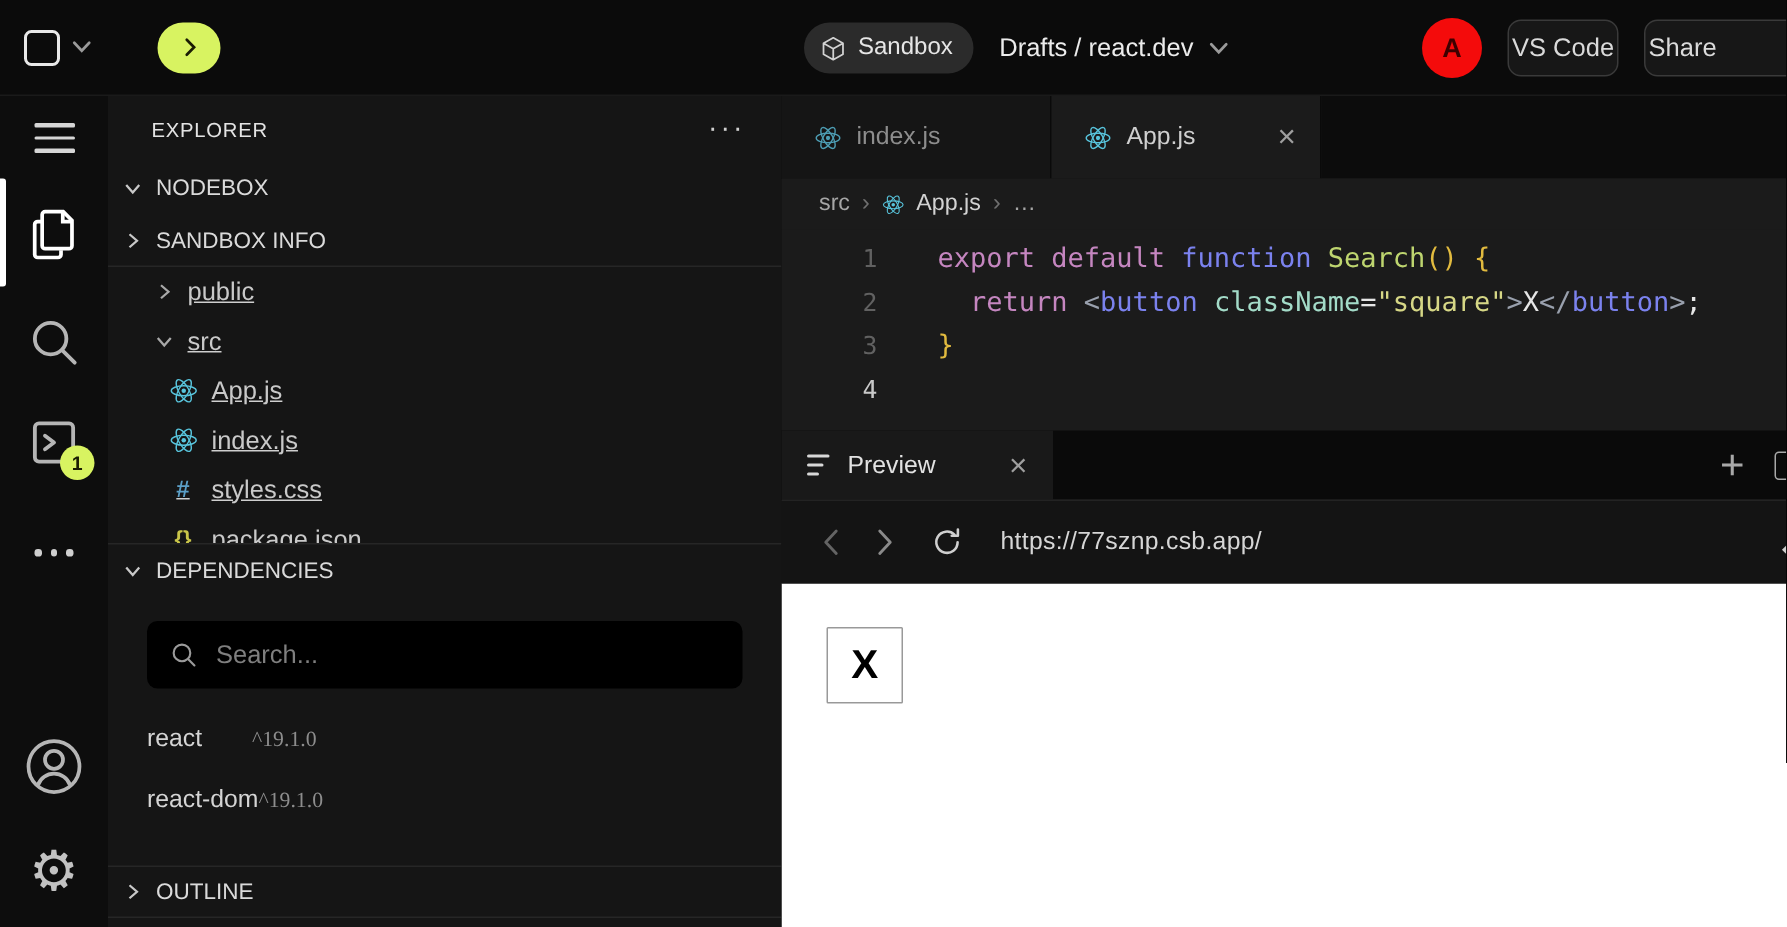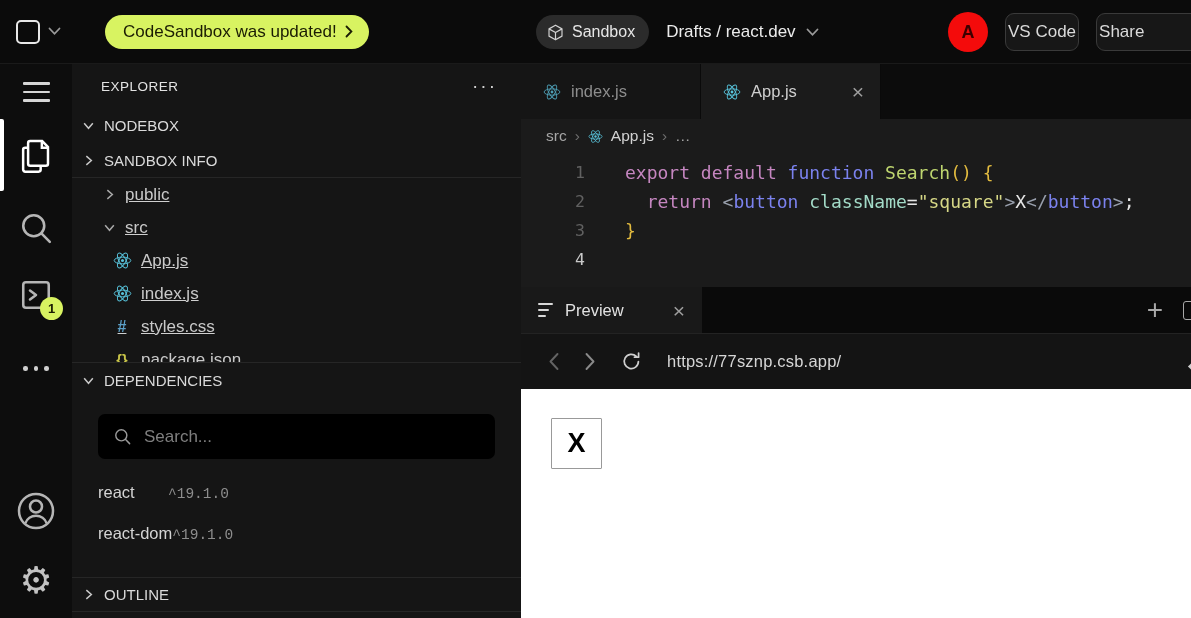--- a/index.html
+++ b/index.html
@@ -51,21 +51,21 @@
   .tree-folder { padding-left:31px; }
   .tree-file { padding-left:40px; }
   .file-ic { width:20px; display:flex; justify-content:center; flex-shrink:0; }
   .hash-ic { color:#5b9fc7; font-weight:bold; font-size:16px; }
   .brace-ic { color:#c9c549; font-weight:bold; font-size:14.5px; }
   .searchbox { margin:17px 26px 13px 26px; height:45px; flex:0 0 45px; background:#000; border-radius:7px; display:flex; align-items:center; gap:12px; padding:16px 15px; }
   .searchbox input { flex:1; background:transparent; border:none; outline:none; color:#c5c5c5; font-size:17px; font-family:"Liberation Sans",sans-serif; }
   .searchbox input::placeholder { color:#7f7f7f; }
   .dep-row { padding:11px 0 11px 26px; display:flex; align-items:baseline; cursor:default; }
   .dep-name { min-width:70px; font-size:16.5px; color:#d4d4d4; display:inline-block; }
-  .dep-ver { font-family:Liberation Mono, monospace; font-size:14.5px; color:#8d8d8d; }
+  .dep-ver { font-family:Liberation Serif, serif; font-size:14.5px; color:#8d8d8d; }
   .sb-spacer { flex:1; }
   .outline-row { margin-bottom:6px; }
 
   
   .main { flex:1; display:flex; flex-direction:column; background:#1b1b1b; overflow:hidden; position:relative; }
   .tabbar { height:55px; flex:0 0 55px; background:#0c0c0c; display:flex; }
   .tab { width:180px; display:flex; align-items:center; gap:10px; padding:0 16px 0 22px; font-size:16.5px; cursor:pointer; border-right:1px solid #0a0a0a; }
   .tab.inactive { background:#151515; color:#8d8d8d; }
   .tab.active { background:#1b1b1b; color:#cfcfcf; }
   .tab-close { margin-left:auto; color:#9f9f9f; font-size:21px; line-height:1; cursor:pointer; }
@@ -108,21 +108,20 @@
 
   <header class="topbar">
     <div class="tb-left">
       <div class="win-wrap">
         <span class="win-icon"></span>
         <svg width="13" height="9" viewBox="0 0 13 9">
             <polyline points="1.5,1.5 6.5,6.8 11.5,1.5" fill="none" stroke="#9a9a9a" stroke-width="1.8" stroke-linecap="round"></polyline>
           </svg>
       </div>
       <button class="update-pill">
-        <span>CodeSandbox was updated!</span>
         <svg width="8" height="13" viewBox="0 0 8 13">
             <polyline points="1.5,1.5 6.4,6.5 1.5,11.5" fill="none" stroke="#1a1c03" stroke-width="1.8" stroke-linecap="round"></polyline>
           </svg>
       </button>
     </div>
 
     <div class="tb-center">
       <div class="sandbox-pill">
         <svg width="19" height="19" viewBox="0 0 24 24">
           <path d="M12 2.8 L20.2 7.4 V16.6 L12 21.2 L3.8 16.6 V7.4 Z M3.8 7.4 L12 12 L20.2 7.4 M12 12 V21.2" fill="none" stroke="#d2d2d2" stroke-width="1.5" stroke-linejoin="round"></path>

